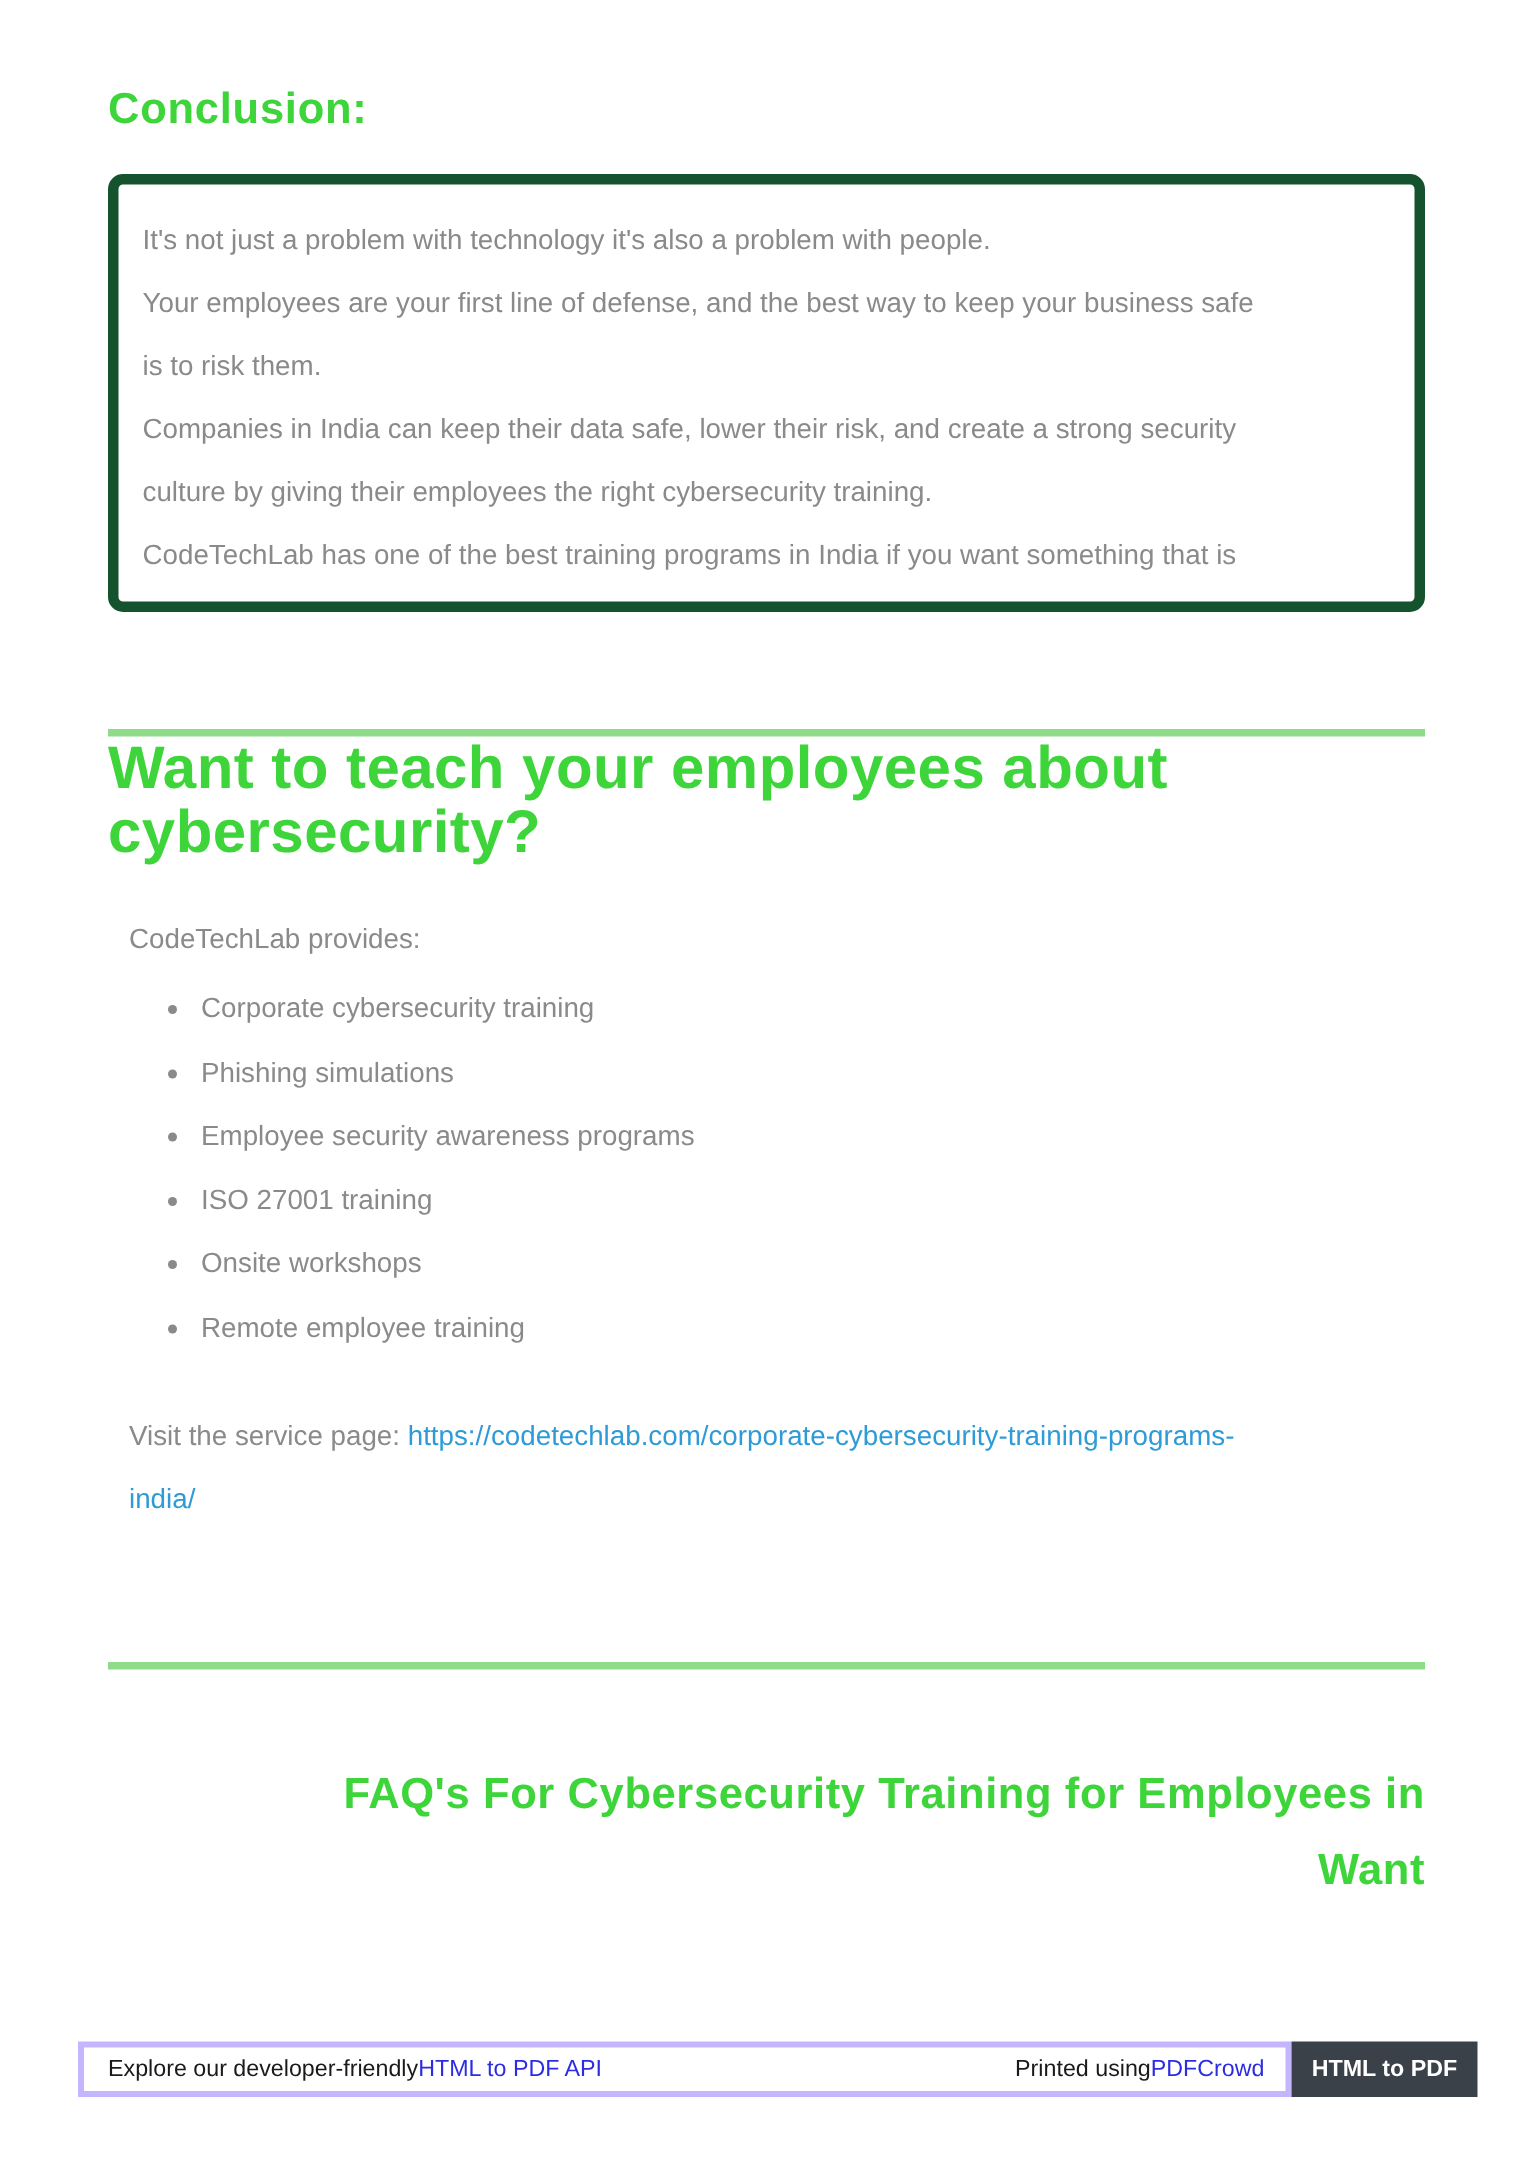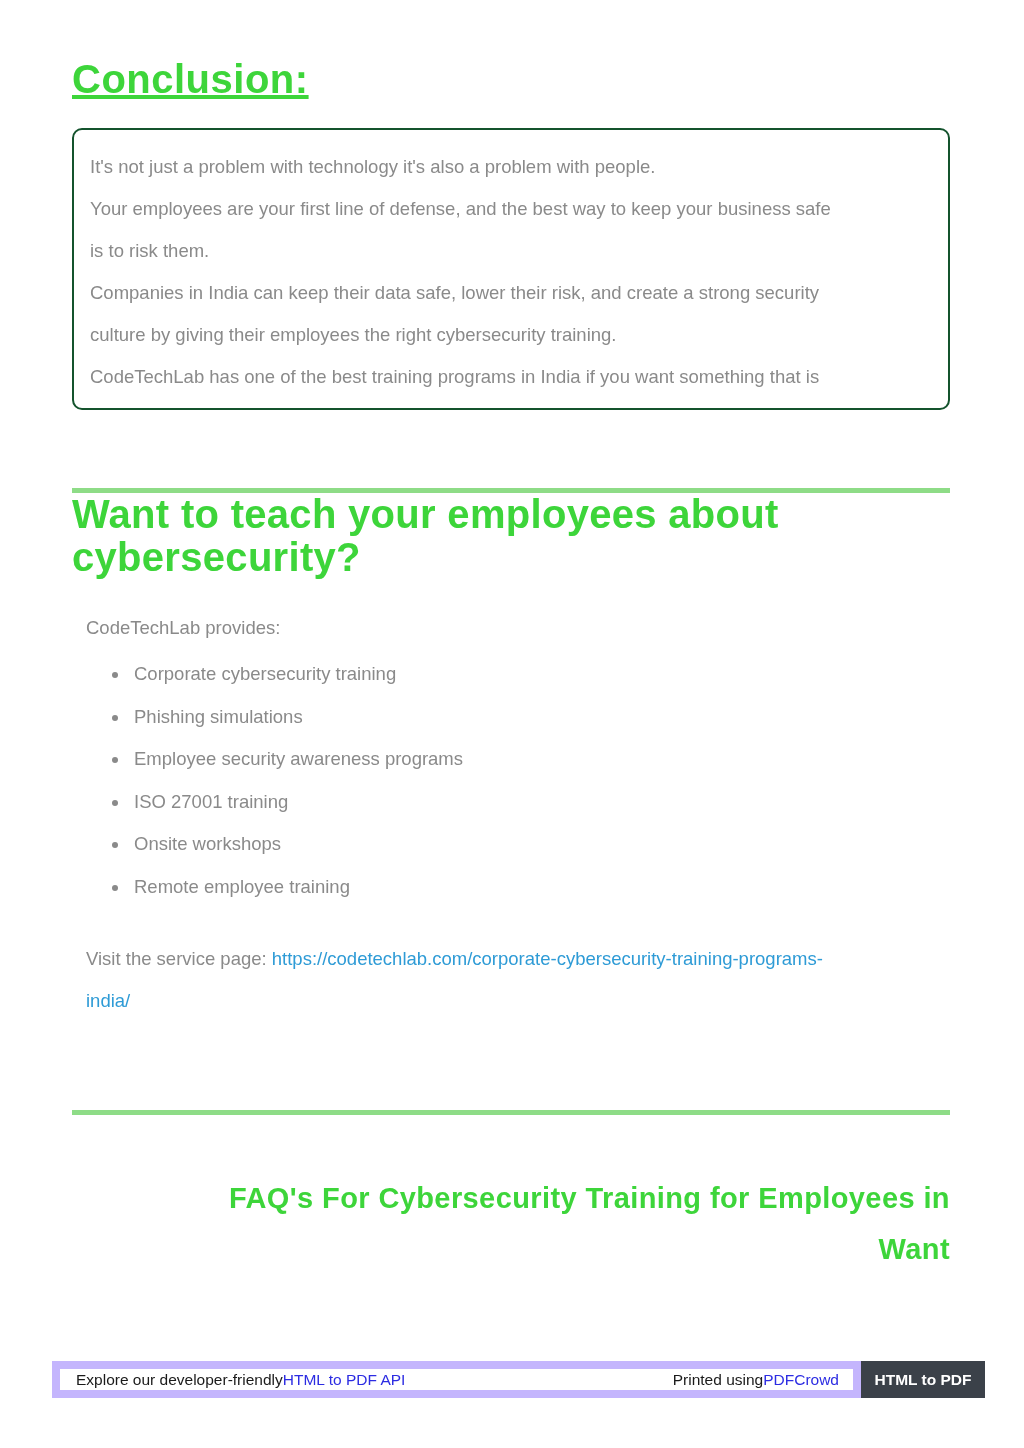--- a/index.html
+++ b/index.html
@@ -15,30 +15,29 @@
   body{
     width:1024px;height:1448px;
     position:relative;
     font-family:"Liberation Sans","DejaVu Sans",sans-serif;
     overflow:hidden;
   }
   .content{padding:58px 74px 0 72px;}
 
   h1.section-heading{
     color:var(--heading-green);
-    font-size:40px;
+    font-size:29px;
     font-weight:bold;
     letter-spacing:.5px;
     line-height:1.05;
-    text-decoration:underline;
   }
   .conclusion-box{
     margin-top:28px;
     width:878px;
-    border:2px solid #14532d;
+    border:7px solid #14532d;
     border-radius:10px;
     padding:16px 20px 10px 16px;
     background:#ffffff;
   }
   .conclusion-box .line{
     color:var(--body-gray);
     font-size:18.5px;
     line-height:42px;
     white-space:nowrap;
   }
@@ -98,21 +97,21 @@
     top:1361px;
     width:933px;
     height:37px;
     display:flex;
     align-items:stretch;
   }
   .pdf-footer .bar{
     flex:1;
     display:flex;
     align-items:center;
-    border:8px solid #c4b5fd;
+    border:4px solid #c4b5fd;
     background:#ffffff;
     padding:0 14px 0 16px;
     font-size:15.5px;
     color:#1a1a1a;
   }
   .pdf-footer .bar .right{margin-left:auto;}
   .pdf-footer .bar a{
     color:var(--footer-link-blue);
     text-decoration:none;
     cursor:pointer;

